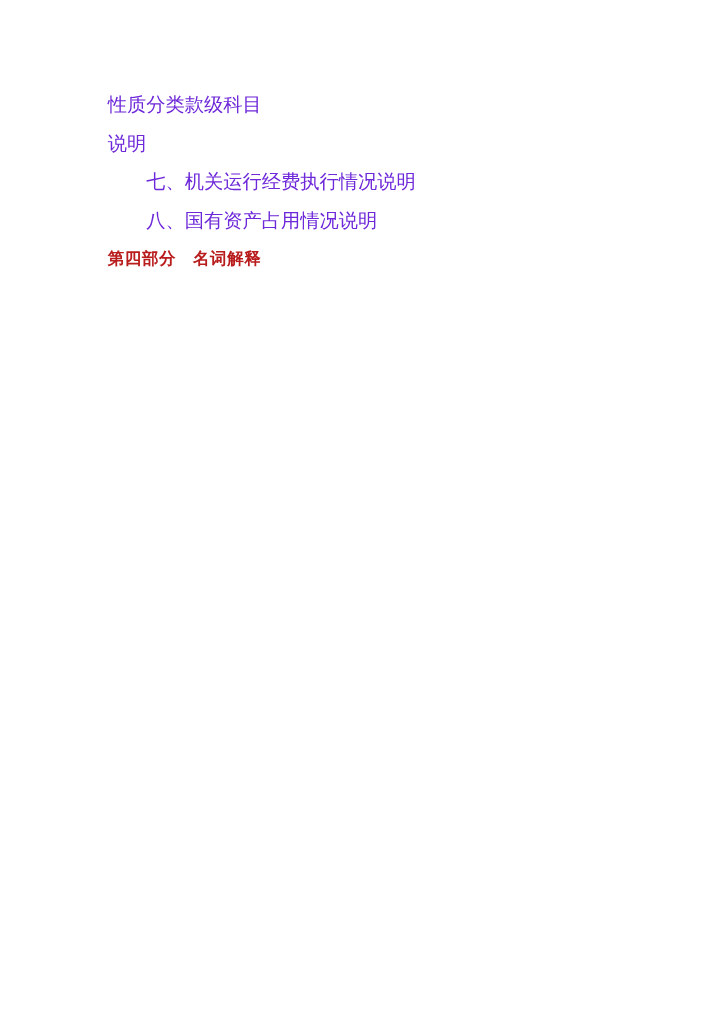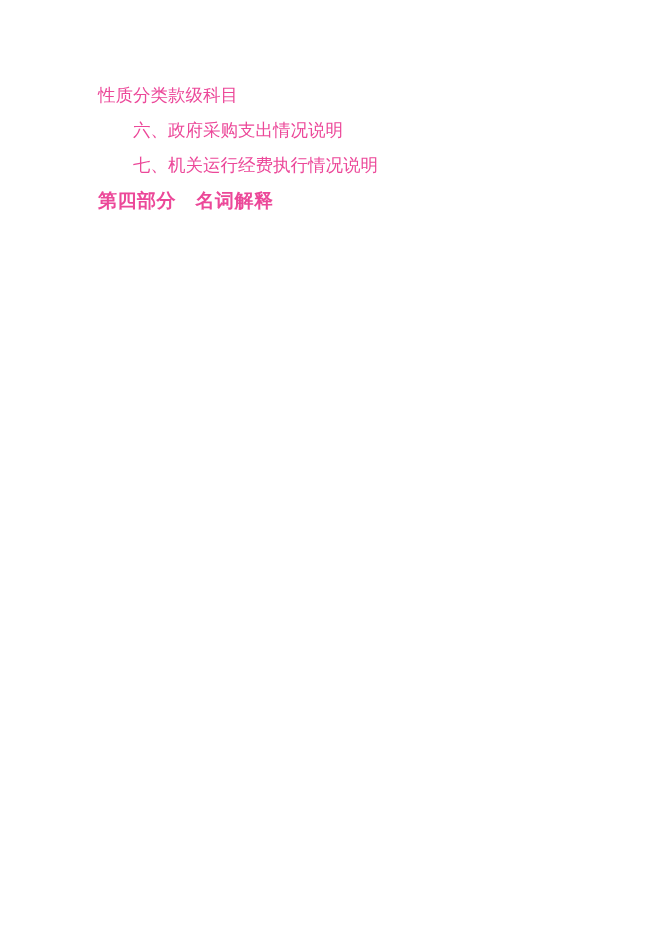--- a/index.html
+++ b/index.html
@@ -20,41 +20,42 @@
     padding: 78px 97px 0 98px;
   }
   .line {
     margin: 0;
     padding: 0;
     height: 35px;
     line-height: 35px;
     font-family: "Liberation Serif", "DejaVu Serif", serif;
     font-size: 17.5px;
     font-weight: 400;
-    color: #ec4899;
+    color: #6d28d9;
     white-space: nowrap;
     overflow: visible;
   }
   .indent {
     text-indent: 2em;
   }
   .justify-full {
     white-space: normal;
     text-align: justify;
     text-align-last: justify;
   }
   .heading {
     font-family: "Liberation Sans", "DejaVu Sans", sans-serif;
-    font-size: 19px;
+    font-size: 15px;
     font-weight: 700;
-    color: #ec4899;
+    color: #b91c1c;
     letter-spacing: 0.5px;
   }
 </style>
 </head>
 <body>
 
 <div class="page">
   <p class="line">性质分类款级科目</p>
-  <p class="line indent">六、政府采购支出情况说明</p>
+  <p class="line">说明</p>
   <p class="line indent">七、机关运行经费执行情况说明</p>
+  <p class="line indent">八、国有资产占用情况说明</p>
   <p class="line heading">第四部分　名词解释</p>
 </div>
 
 </body></html>

